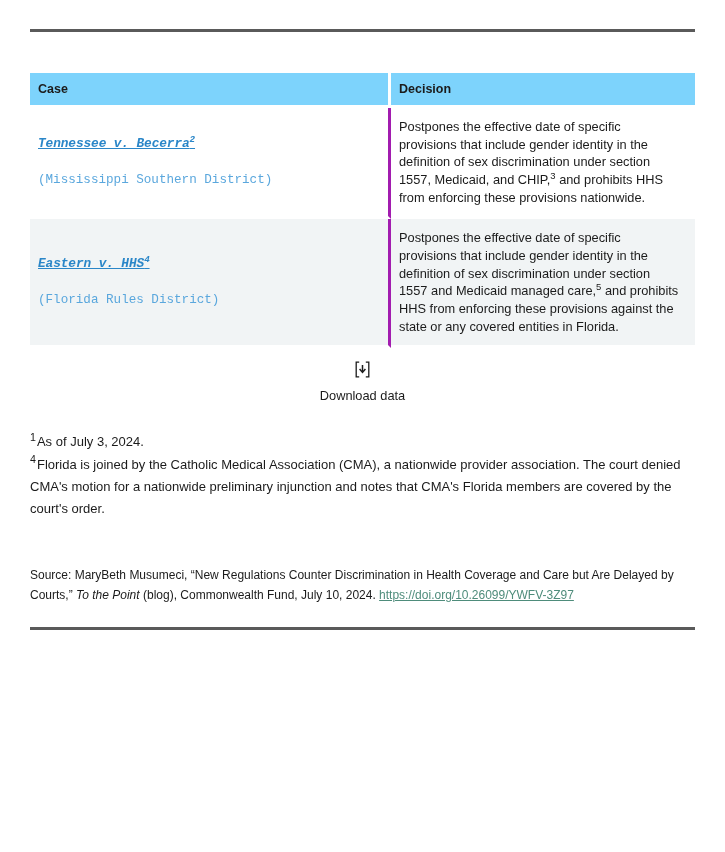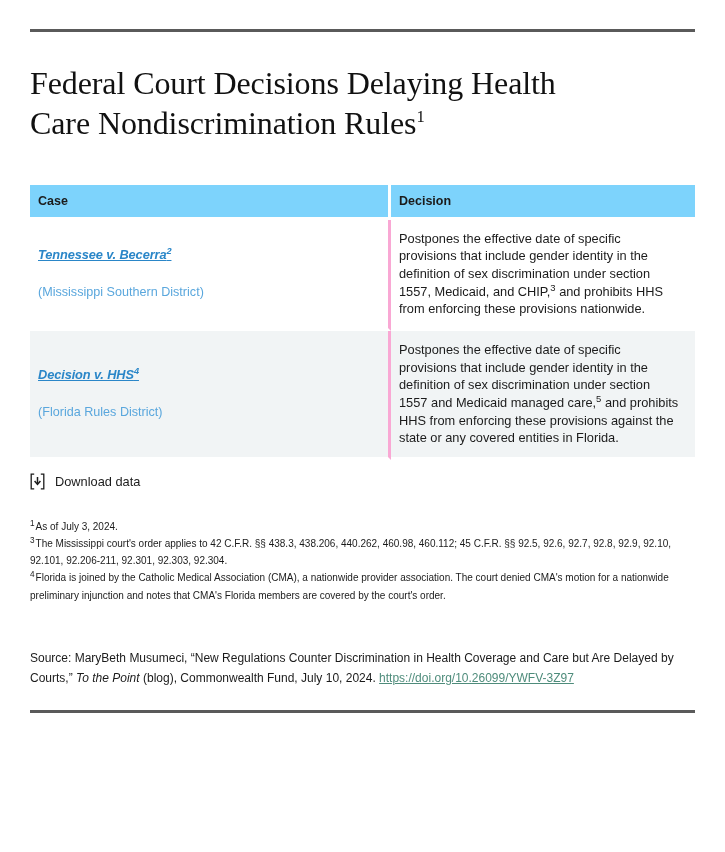--- a/index.html
+++ b/index.html
@@ -67,22 +67,23 @@
   table.cases th.col-case { width: 340px; border-right: 3px solid #ffffff; }
   table.cases td {
     font-size: 12.8px;
     line-height: 1.38;
     color: #1b1b1b;
     padding: 10px 10px 10px 8px;
     vertical-align: middle;
     border-bottom: 3px solid #ffffff;
   }
   table.cases td.cell-case {
-    border-right: 3px solid #f9a8d4;
+    border-right: 3px solid #a21caf;
     vertical-align: middle;
+    font-family: Liberation Mono, monospace;
   }
   table.cases tr.alt td { background: #f1f4f5; }
   table.cases tr.plain td { background: #ffffff; }
   table.cases td.cell-decision {
     padding-right: 14px;
   }
   .case-link {
     display: inline-block;
     font-weight: bold;
     font-style: italic;
@@ -105,38 +106,39 @@
     font-size: 0.74em;
     vertical-align: super;
     line-height: 0;
   }
 
   .download-row {
     display: flex;
     align-items: center;
     margin-top: 13px;
     gap: 10px;
+    flex-direction: column;
   }
   .download-icon {
     width: 15px;
     height: 17px;
     display: inline-block;
     position: relative;
   }
   .download-label {
     font-size: 12.8px;
     color: #1b1b1b;
   }
 
   .notes {
     margin-top: 28px;
     width: 668px;
   }
   .note {
-    font-size: 10px;
+    font-size: 13px;
     line-height: 1.72;
     color: #1b1b1b;
   }
   .note sup {
     font-size: 0.82em;
     vertical-align: super;
     line-height: 0;
     margin-right: 1px;
   }
 
@@ -153,24 +155,20 @@
     text-decoration: underline;
   }
 </style>
 </head>
 <body>
 
 <div class="page">
 
   <div class="rule-top"></div>
 
-  <h1 class="title">
-    <span>Federal Court Decisions Delaying Health</span><br>
-    <span>Care Nondiscrimination Rules</span><sup>1</sup>
-  </h1>
 
   <table class="cases">
     <thead>
       <tr>
         <th class="col-case">Case</th>
         <th class="col-decision">Decision</th>
       </tr>
     </thead>
     <tbody>
 
@@ -179,21 +177,21 @@
           <a href="#" class="case-link"><span>Tennessee v. Becerra</span><sup>2</sup></a>
           <div class="case-district">(Mississippi Southern District)</div>
         </td>
         <td class="cell-decision">
           <span class="decision-text"><span>Postpones the effective date of specific provisions that include gender identity in the definition of sex discrimination under section 1557, Medicaid, and CHIP,</span><sup>3</sup><span> and prohibits HHS from enforcing these provisions nationwide.</span></span>
         </td>
       </tr>
 
       <tr class="alt">
         <td class="cell-case">
-          <a href="#" class="case-link"><span>Decision v. HHS</span><sup>4</sup></a>
+          <a href="#" class="case-link"><span>Eastern v. HHS</span><sup>4</sup></a>
           <div class="case-district">(Florida Rules District)</div>
         </td>
         <td class="cell-decision">
           <span class="decision-text"><span>Postpones the effective date of specific provisions that include gender identity in the definition of sex discrimination under section 1557 and Medicaid managed care,</span><sup>5</sup><span> and prohibits HHS from enforcing these provisions against the state or any covered entities in Florida.</span></span>
         </td>
       </tr>
 
 
     </tbody>
   </table>
@@ -205,21 +203,20 @@
         <path d="M10.8 1.2 H13.8 V15.8 H10.8" fill="none" stroke="#1b1b1b" stroke-width="1.3"></path>
         <path d="M7.5 4 V10.6" fill="none" stroke="#1b1b1b" stroke-width="1.5"></path>
         <path d="M4.6 8 L7.5 11.4 L10.4 8" fill="none" stroke="#1b1b1b" stroke-width="1.5"></path>
       </svg>
     </span>
     <span class="download-label">Download data</span>
   </div>
 
   <div class="notes">
     <div class="note"><sup>1</sup><span>As of July 3, 2024.</span></div>
-    <div class="note"><sup>3</sup><span>The Mississippi court's order applies to 42 C.F.R. §§ 438.3, 438.206, 440.262, 460.98, 460.112; 45 C.F.R. §§ 92.5, 92.6, 92.7, 92.8, 92.9, 92.10, 92.101, 92.206-211, 92.301, 92.303, 92.304.</span></div>
     <div class="note"><sup>4</sup><span>Florida is joined by the Catholic Medical Association (CMA), a nationwide provider association. The court denied CMA's motion for a nationwide preliminary injunction and notes that CMA's Florida members are covered by the court's order.</span></div>
   </div>
 
   <div class="source">
     <span>Source: MaryBeth Musumeci, “New Regulations Counter Discrimination in Health Coverage and Care but Are Delayed by Courts,” </span><em>To the Point</em><span> (blog), Commonwealth Fund, July 10, 2024. </span><a href="#">https://doi.org/10.26099/YWFV-3Z97</a>
   </div>
 
   <div class="rule-bottom"></div>
 
 </div>

